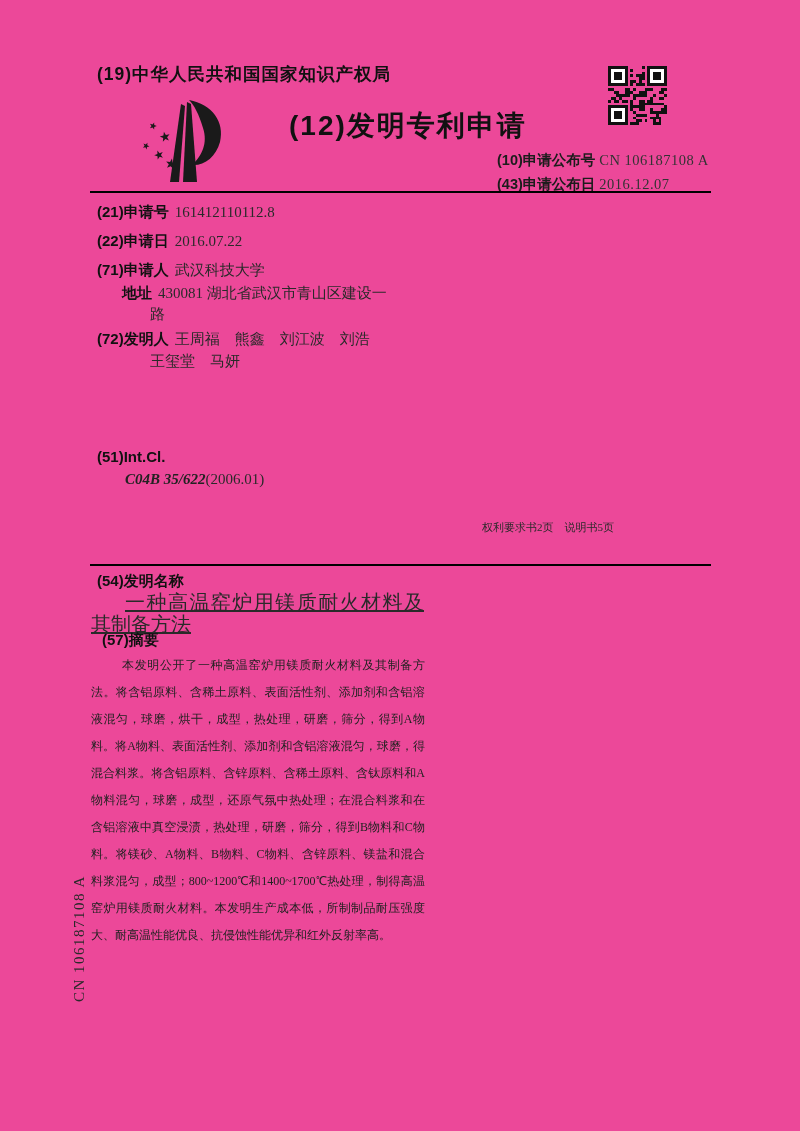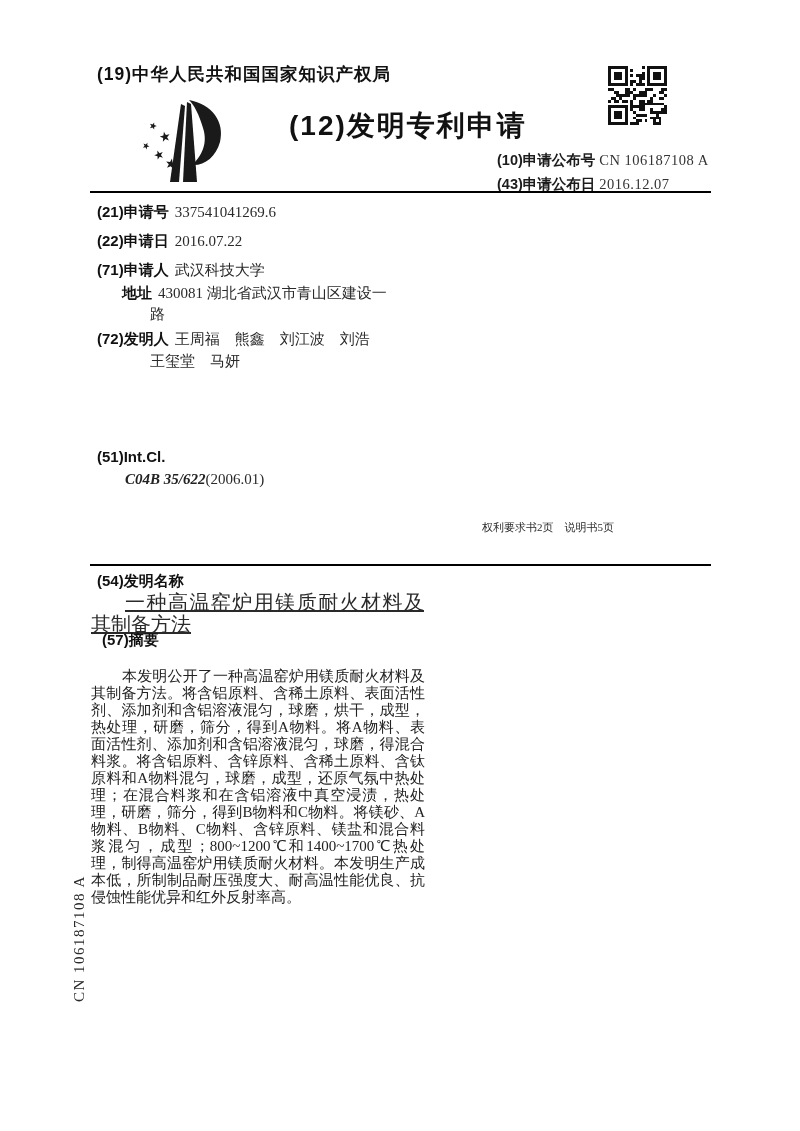--- a/index.html
+++ b/index.html
@@ -1,21 +1,21 @@
 <!DOCTYPE html>
 <html><head>
 <meta charset="utf-8">
 <style>
   * { margin: 0; padding: 0; box-sizing: border-box; }
   html, body { background: #e8e8e8; }
   .page {
     position: relative;
     width: 800px;
     height: 1131px;
-    background: #ffffff;
+    background: #ec4899;
     margin: 0 auto;
     overflow: hidden;
     color: #1c1c1c;
     font-family: "Liberation Serif", serif;
   }
   .hei { font-family: "Liberation Sans", sans-serif; font-weight: bold; color: #111; }
   .song { font-family: "Liberation Serif", serif; color: #2a2a2a; }
   .abs { position: absolute; }
 
   .office-line { left: 97px; top: 62px; font-size: 17.5px; letter-spacing: 1px; }
@@ -50,24 +50,23 @@
   .sec-label { font-size: 15px; }
   .sec54 { left: 97px; top: 572px; }
   .sec57 { left: 102px; top: 631px; }
   .title-para {
     left: 91px; top: 592px; width: 333px;
     font-size: 20px; line-height: 21.5px;
     text-indent: 34px; text-align: justify; color: #2a2a2a; text-decoration: underline;
   }
   .abstract-para {
     left: 91px; top: 652px; width: 334px;
-    font-size: 15px; line-height: 17px;
+    font-size: 12px; line-height: 27px;
     text-indent: 31px; text-align: justify; text-justify: inter-character;
     color: #222;
-    margin-top: 16px;
   }
 
   .side-num {
     left: 71px; top: 1002px;
     transform: rotate(-90deg); transform-origin: left top;
     font-family: "Liberation Serif", serif;
     font-size: 15px; letter-spacing: 1.5px; color: #2a2a2a;
     white-space: nowrap;
   }
 </style>
@@ -230,21 +229,21 @@
   <div class="abs pub-line pub-no">
     <span class="lbl">(10)申请公布号</span><span class="val">CN 106187108 A</span>
   </div>
   <div class="abs pub-line pub-date">
     <span class="lbl">(43)申请公布日</span><span class="val">2016.12.07</span>
   </div>
 
   <div class="abs rule rule1"></div>
 
   <div class="abs entry" style="top:201px">
-    <span class="lbl">(21)申请号</span><span class="val">337541041269.6</span>
+    <span class="lbl">(21)申请号</span><span class="val">161412110112.8</span>
   </div>
 
   <div class="abs entry" style="top:230px">
     <span class="lbl">(22)申请日</span><span class="val">2016.07.22</span>
   </div>
 
   <div class="abs entry" style="top:259px">
     <div>
       <span class="lbl">(71)申请人</span><span class="val">武汉科技大学</span>
     </div>

